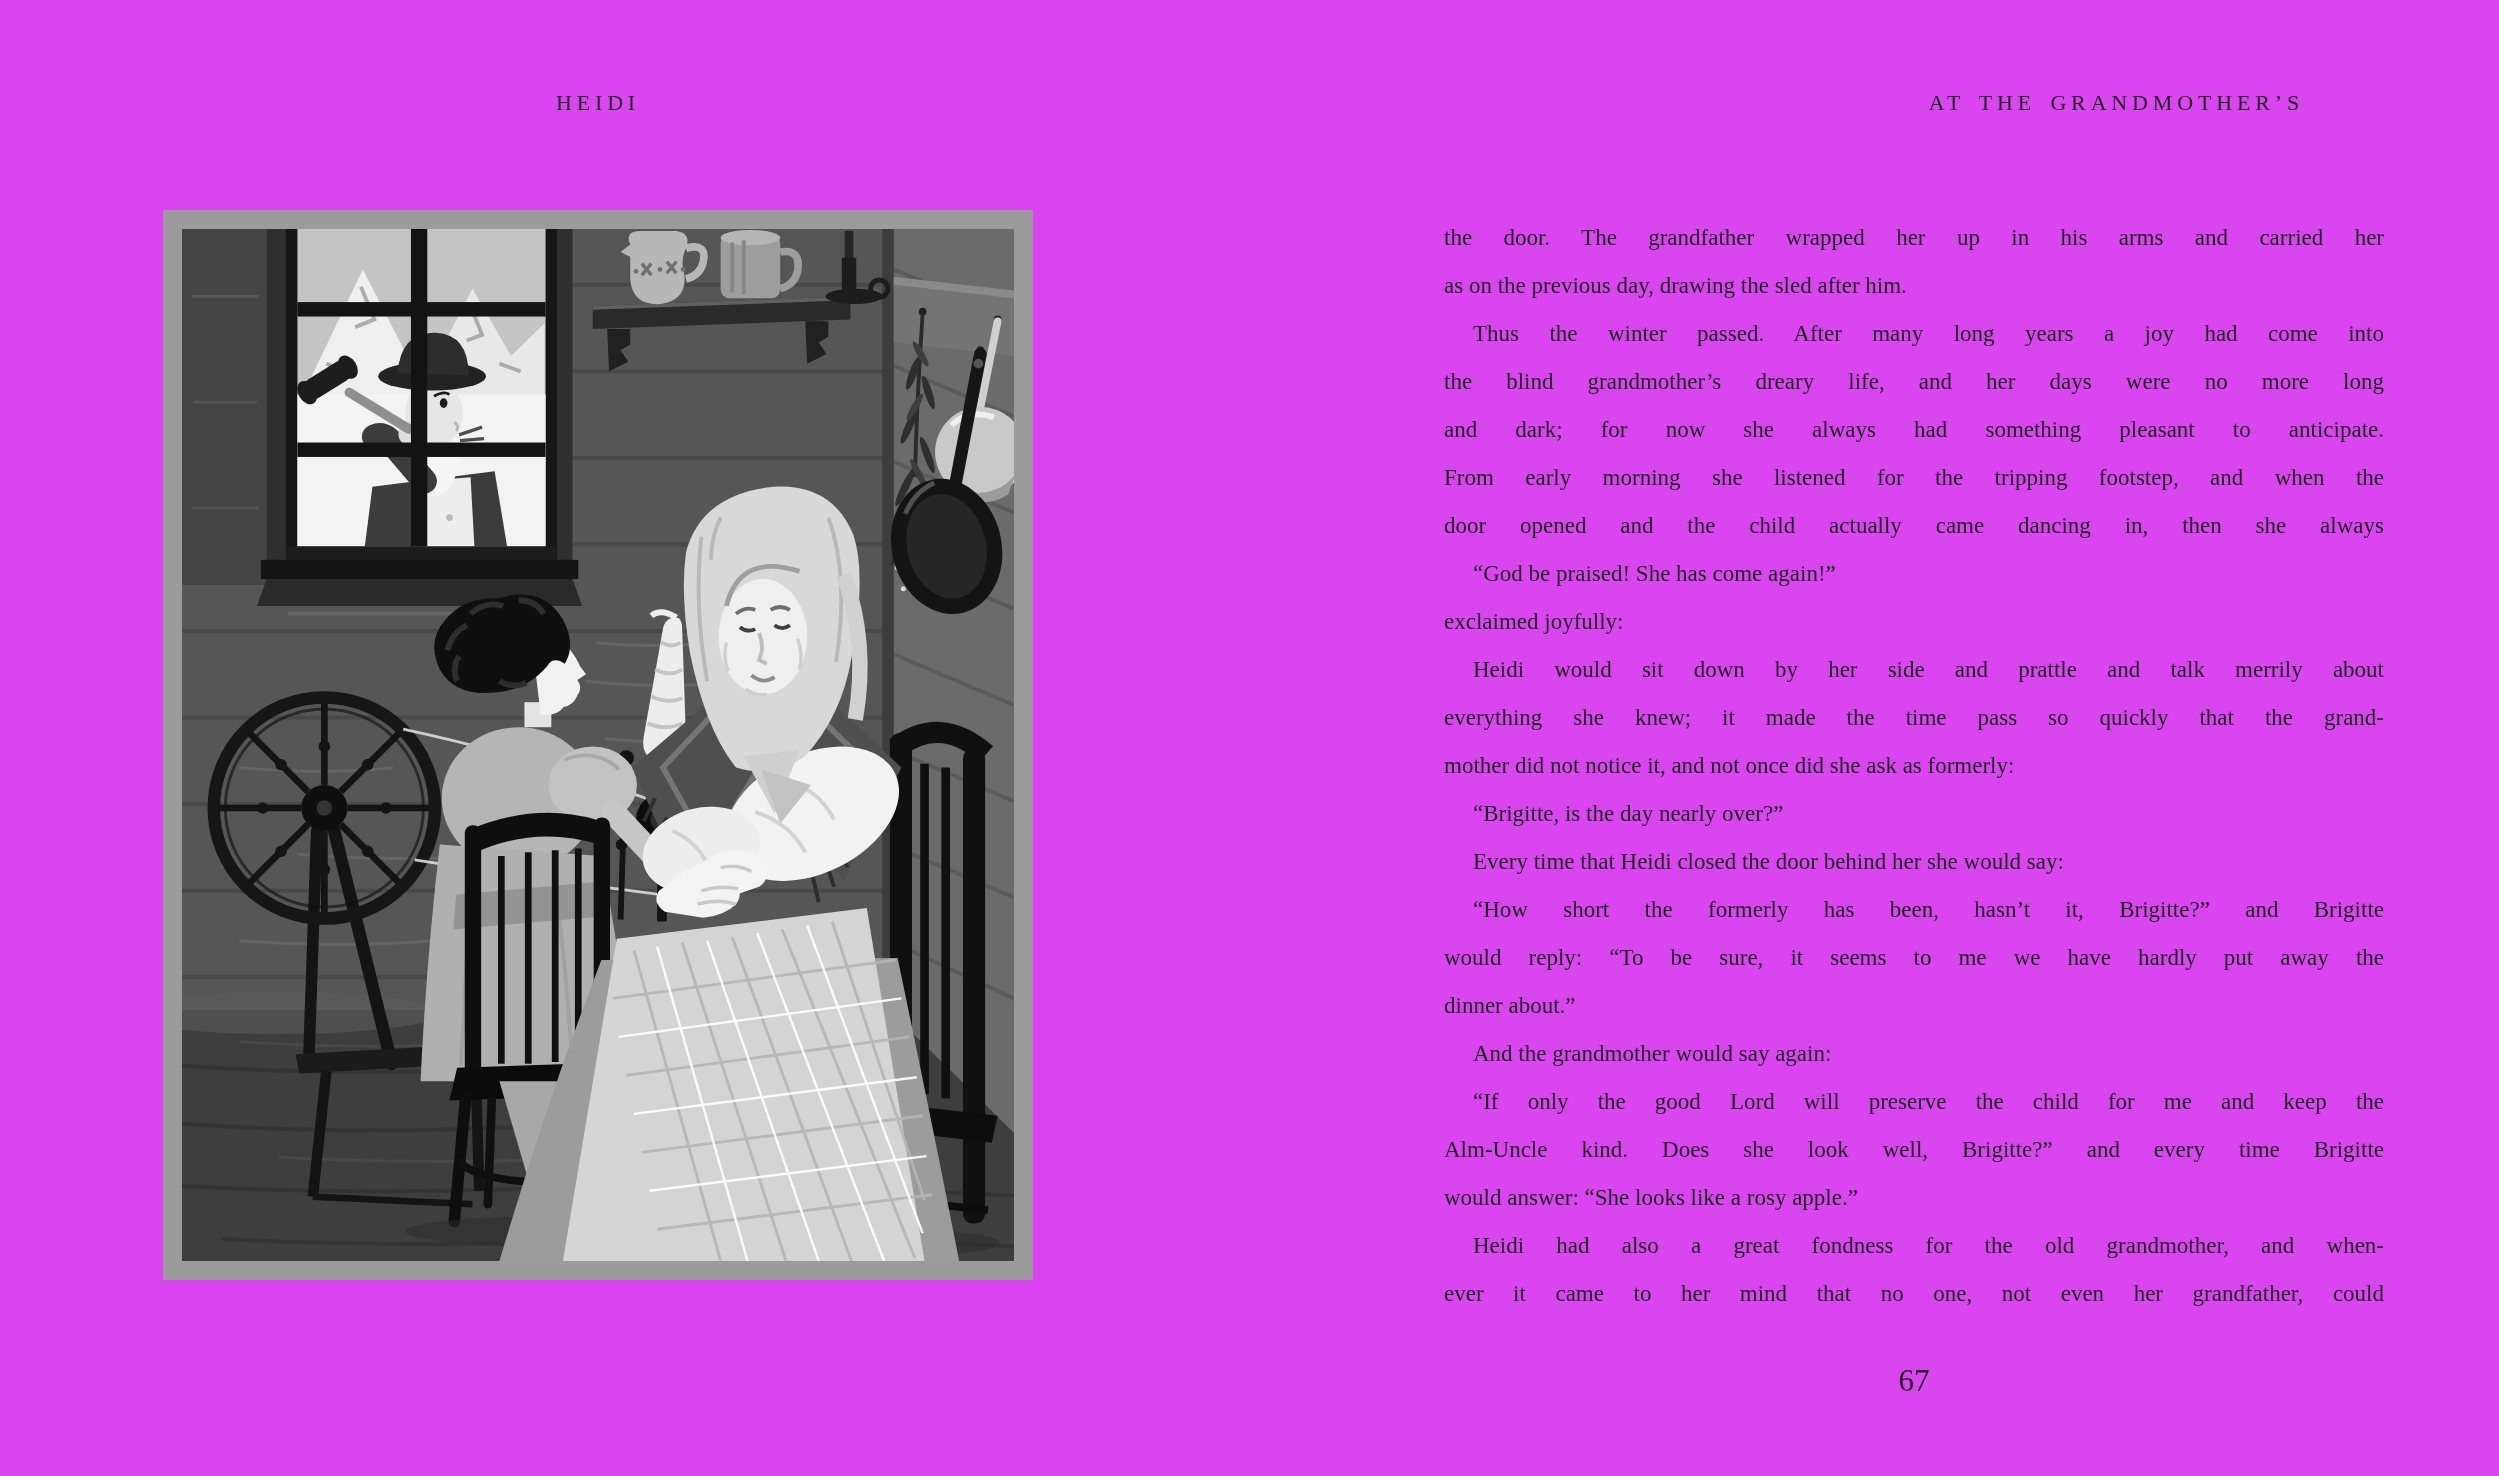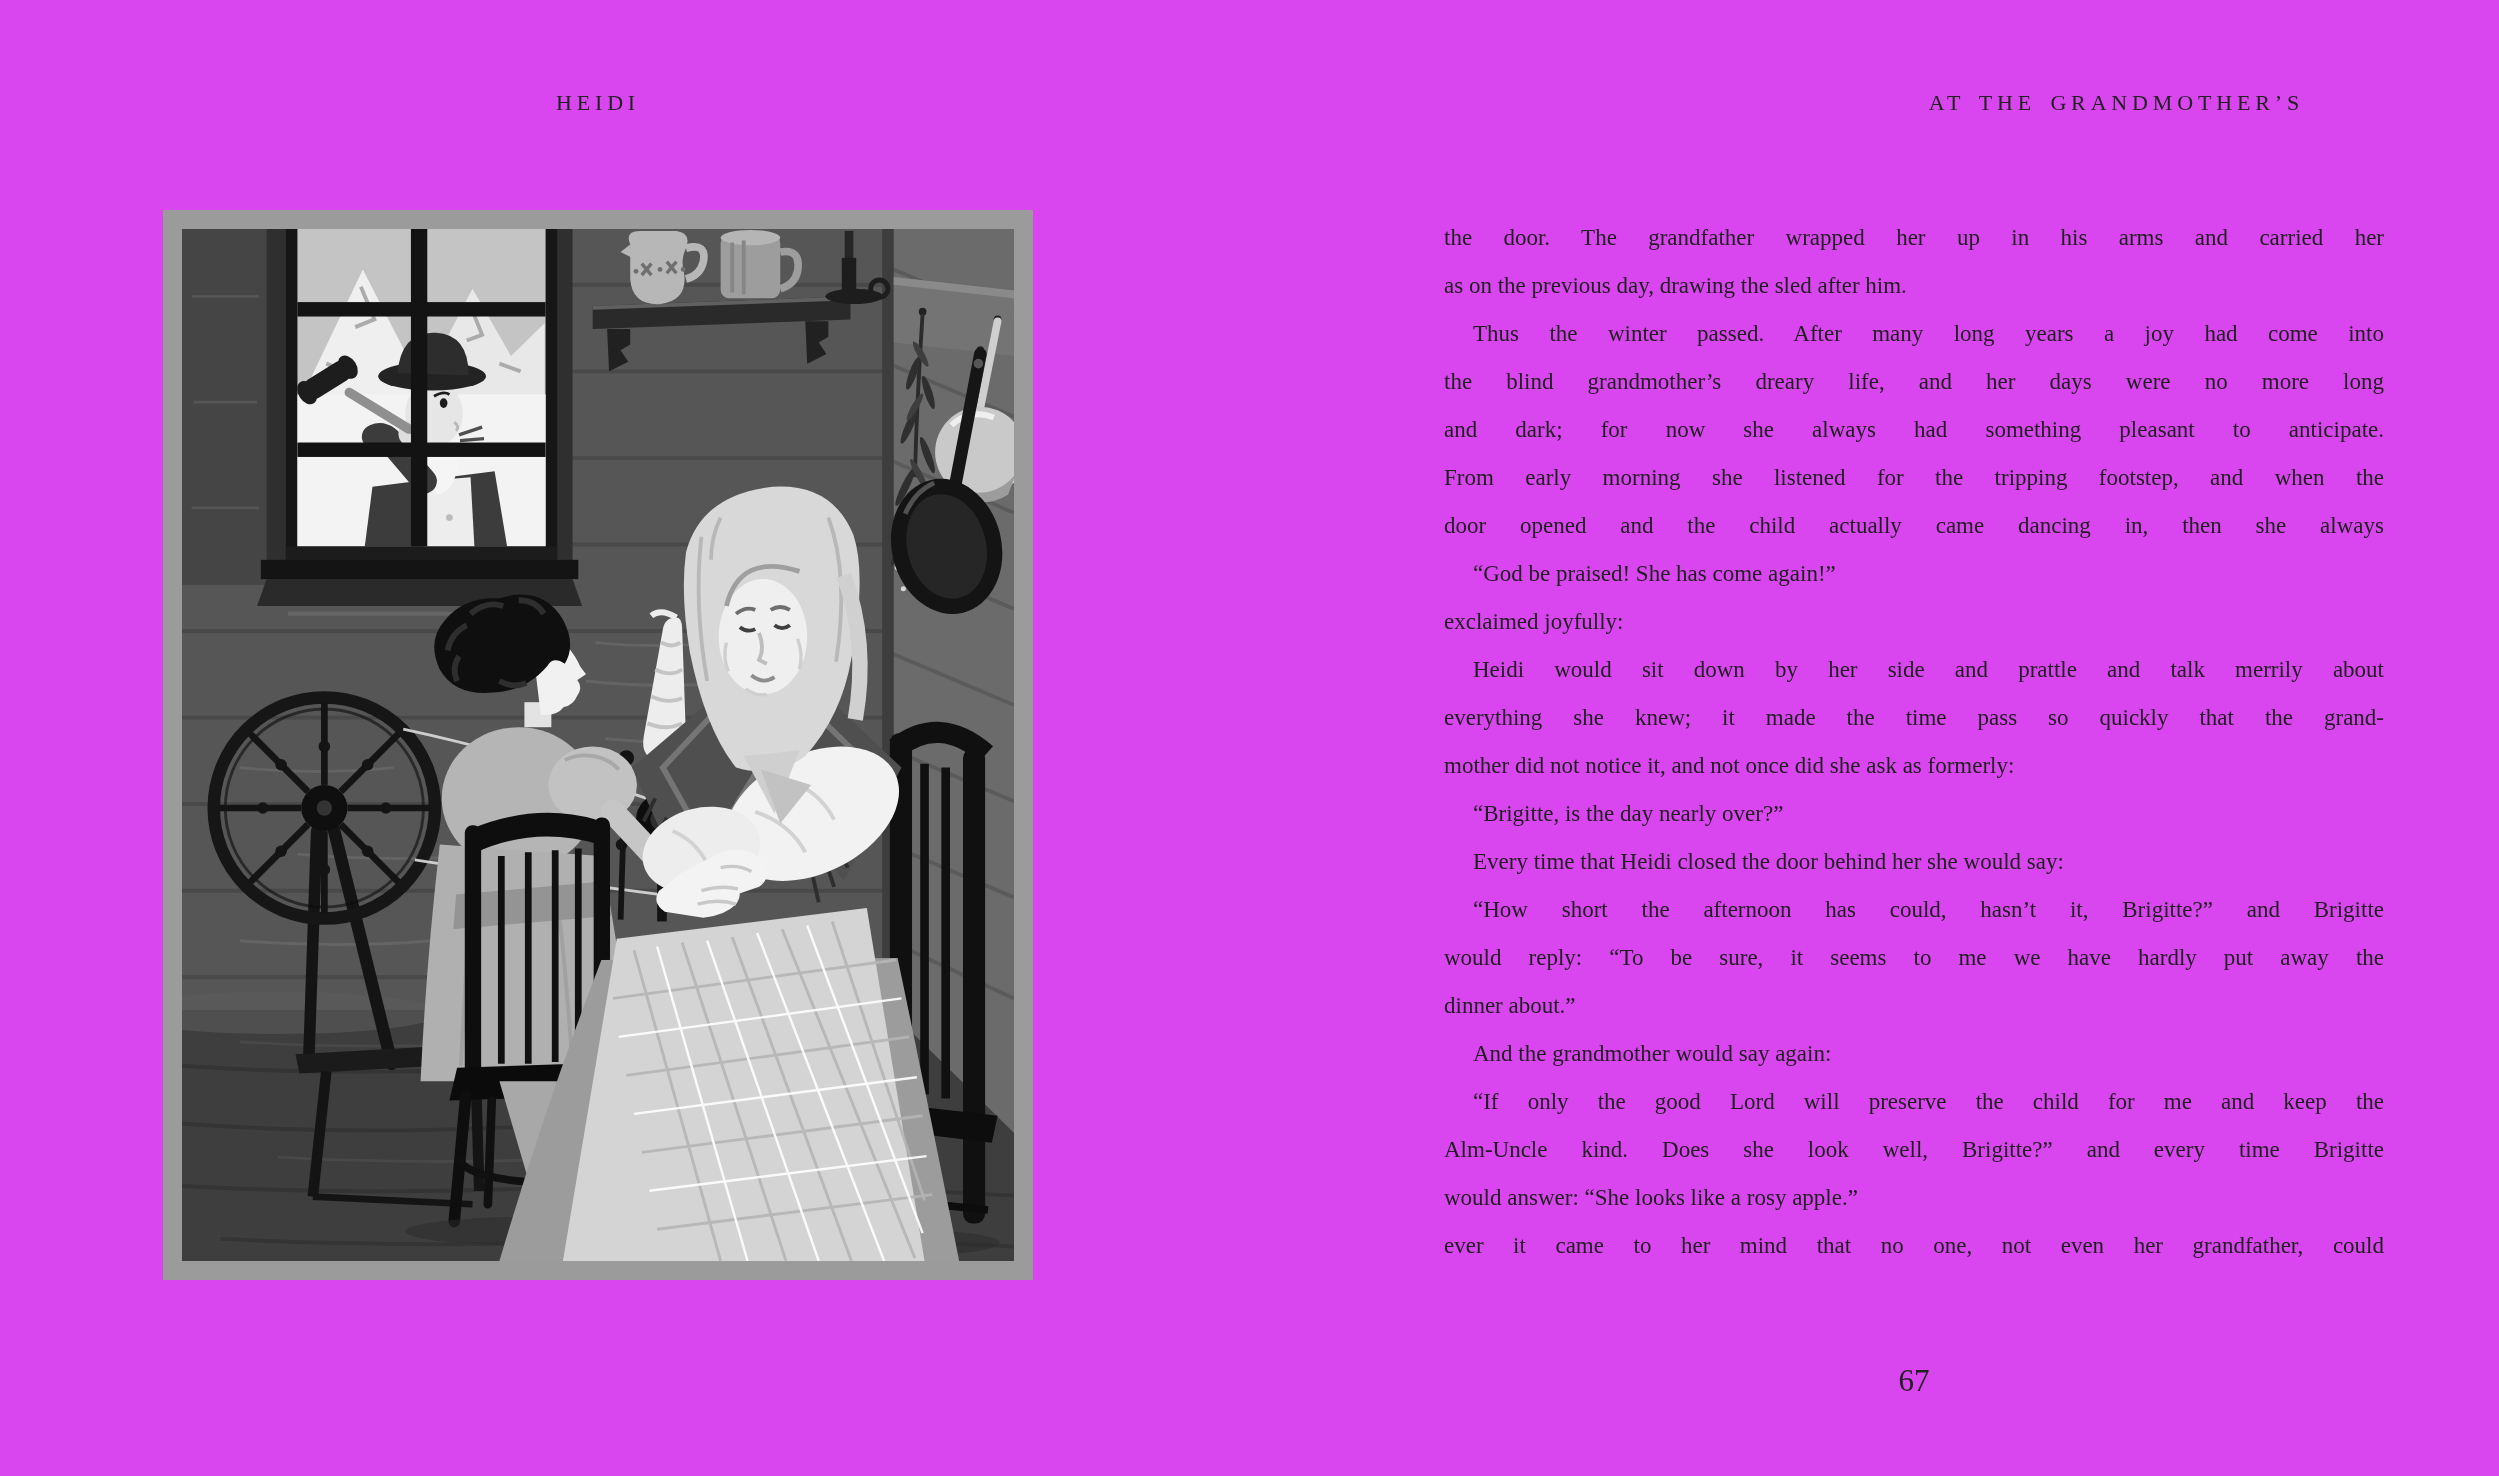--- a/index.html
+++ b/index.html
@@ -459,27 +459,28 @@
         <div class="bl">and dark; for now she always had something pleasant to anticipate.</div>
         <div class="bl">From early morning she listened for the tripping footstep, and when the</div>
         <div class="bl">door opened and the child actually came dancing in, then she always</div>
         <div class="bl ind end">“God be praised! She has come again!”</div>
         <div class="bl end">exclaimed joyfully:</div>
         <div class="bl ind">Heidi would sit down by her side and prattle and talk merrily about</div>
         <div class="bl">everything she knew; it made the time pass so quickly that the grand-</div>
         <div class="bl end">mother did not notice it, and not once did she ask as formerly:</div>
         <div class="bl ind end">“Brigitte, is the day nearly over?”</div>
         <div class="bl ind end">Every time that Heidi closed the door behind her she would say:</div>
-        <div class="bl ind">“How short the afternoon has could, hasn’t it, Brigitte?” and Brigitte</div>
+        <div class="bl ind">“How short the formerly has been, hasn’t it, Brigitte?” and Brigitte</div>
         <div class="bl">would reply: “To be sure, it seems to me we have hardly put away the</div>
         <div class="bl end">dinner about.”</div>
         <div class="bl ind end">And the grandmother would say again:</div>
         <div class="bl ind">“If only the good Lord will preserve the child for me and keep the</div>
         <div class="bl">Alm-Uncle kind. Does she look well, Brigitte?” and every time Brigitte</div>
         <div class="bl end">would answer: “She looks like a rosy apple.”</div>
+        <div class="bl ind">Heidi had also a great fondness for the old grandmother, and when-</div>
         <div class="bl">ever it came to her mind that no one, not even her grandfather, could</div>
       </div>
 
     <div class="folio">67</div>
   </section>
 
 </div>
 
 
 </body></html>

